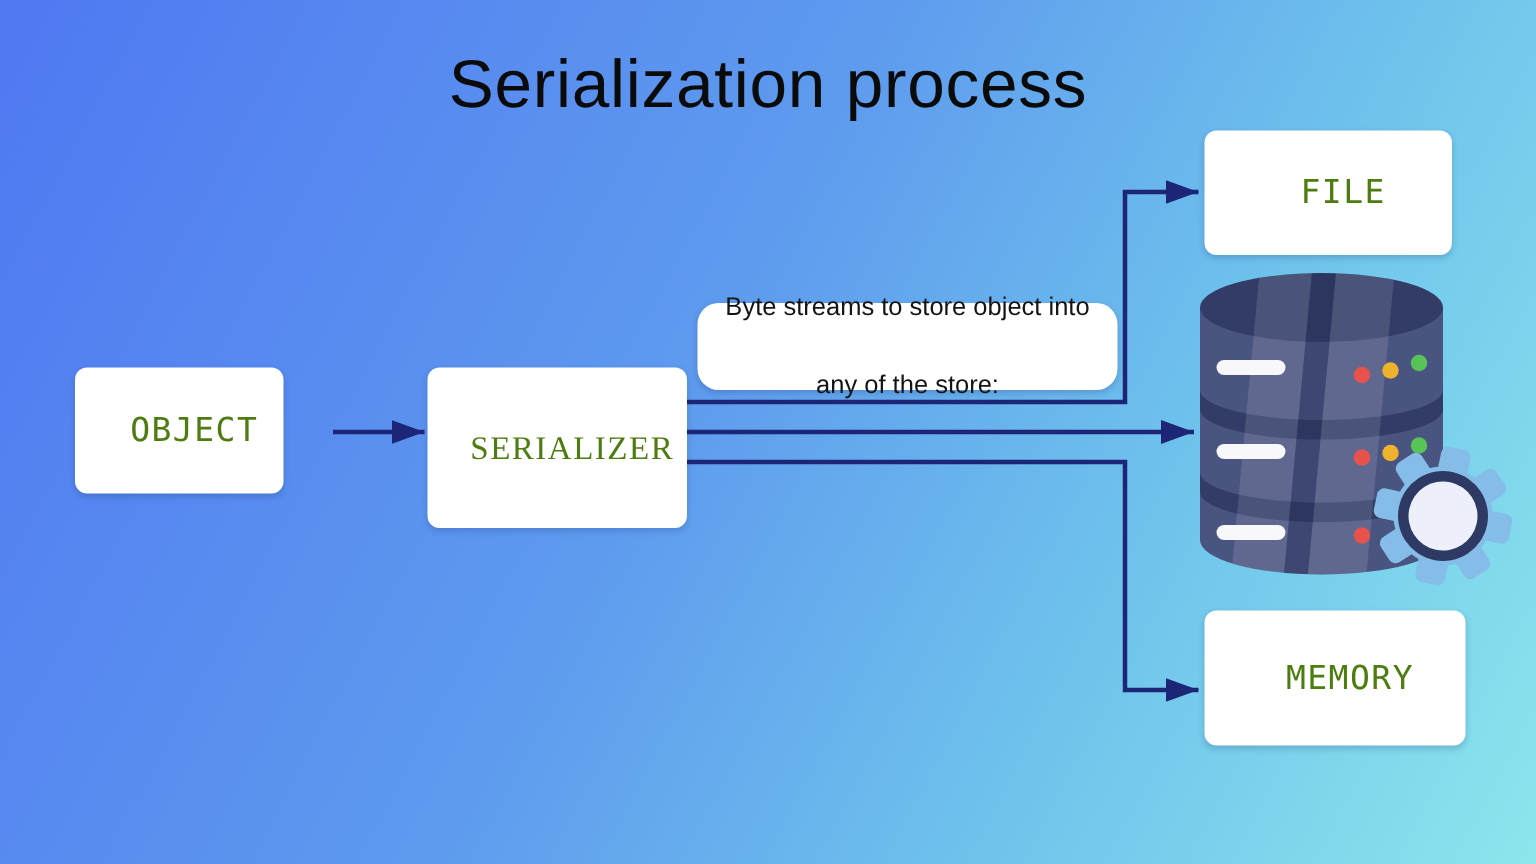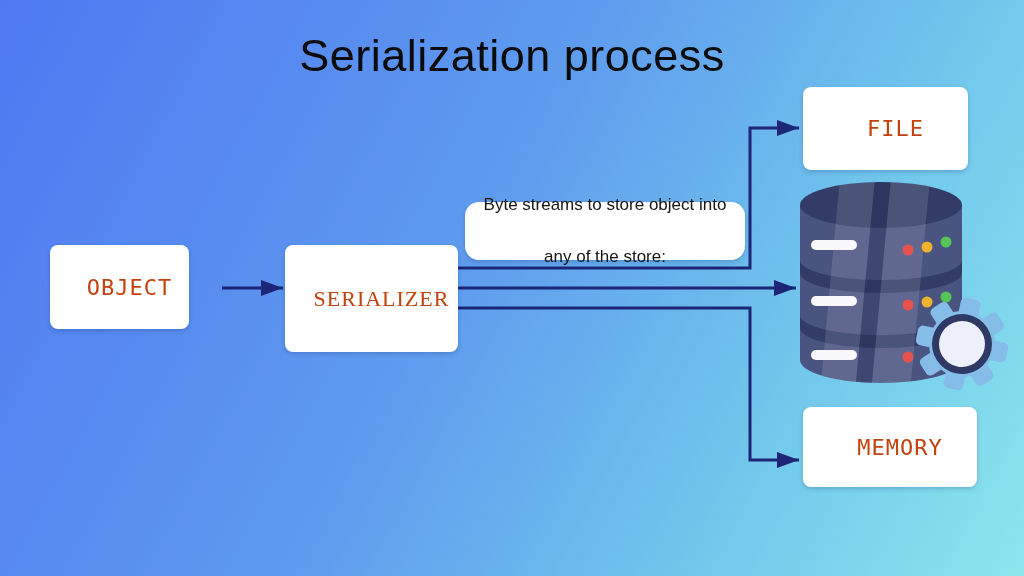--- a/index.html
+++ b/index.html
@@ -34,28 +34,28 @@
   .node {
     position: absolute;
     background: #ffffff;
     border-radius: 8px;
     display: flex;
     align-items: center;
     justify-content: center;
     font-family: "DejaVu Sans Mono", monospace;
     font-size: 22px;
     letter-spacing: 1px;
-    color: #c2410c;
+    color: #4d7c0f;
     box-shadow: 0 2px 4px rgba(25, 45, 110, 0.22);
     padding-left: 20px;
   }
   .node-object     { left: 50px;  top: 245px; width: 139px; height: 84px; }
   .node-serializer { left: 285px; top: 245px; width: 173px; height: 107px; font-family: Liberation Serif, serif; }
   .node-file       { left: 803px; top: 87px;  width: 165px; height: 83px; }
-  .node-memory     { left: 803px; top: 407px; width: 174px; height: 80px; }
+  .node-memory     { left: 803px; top: 407px; width: 174px; height: 90px; }
 
   .note {
     position: absolute;
     left: 465px; top: 202px;
     width: 280px; height: 58px;
     background: #ffffff;
     border-radius: 14px;
     display: flex;
     flex-direction: column;
     align-items: center;

